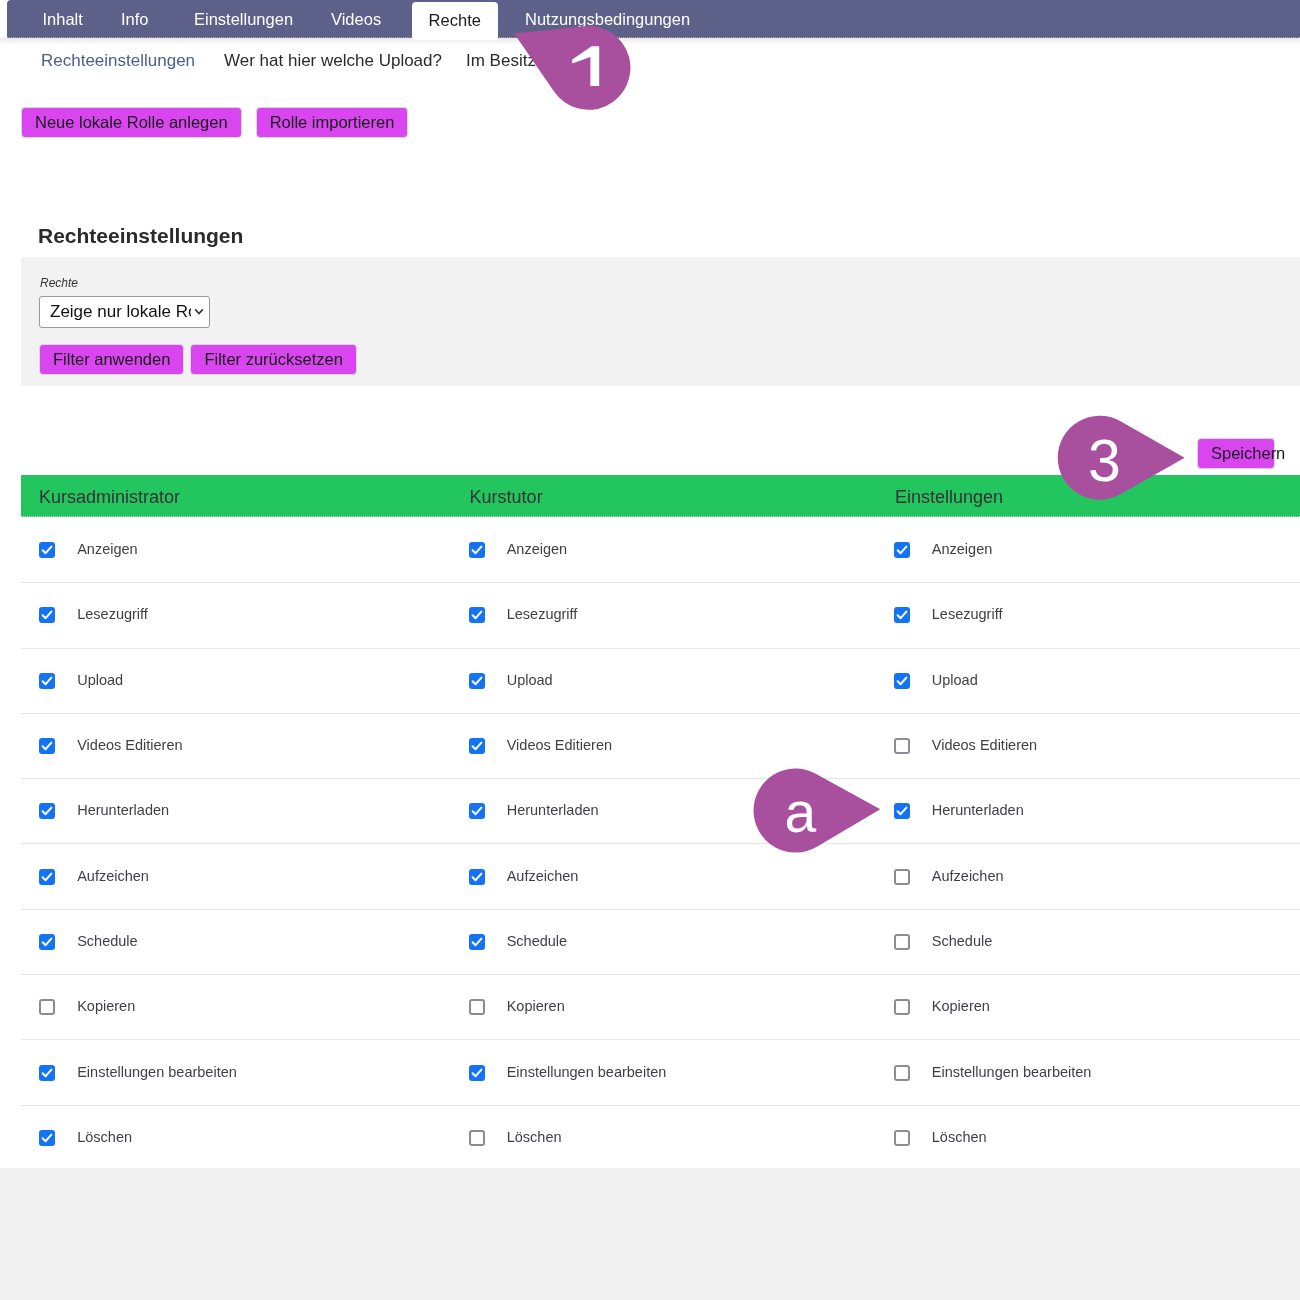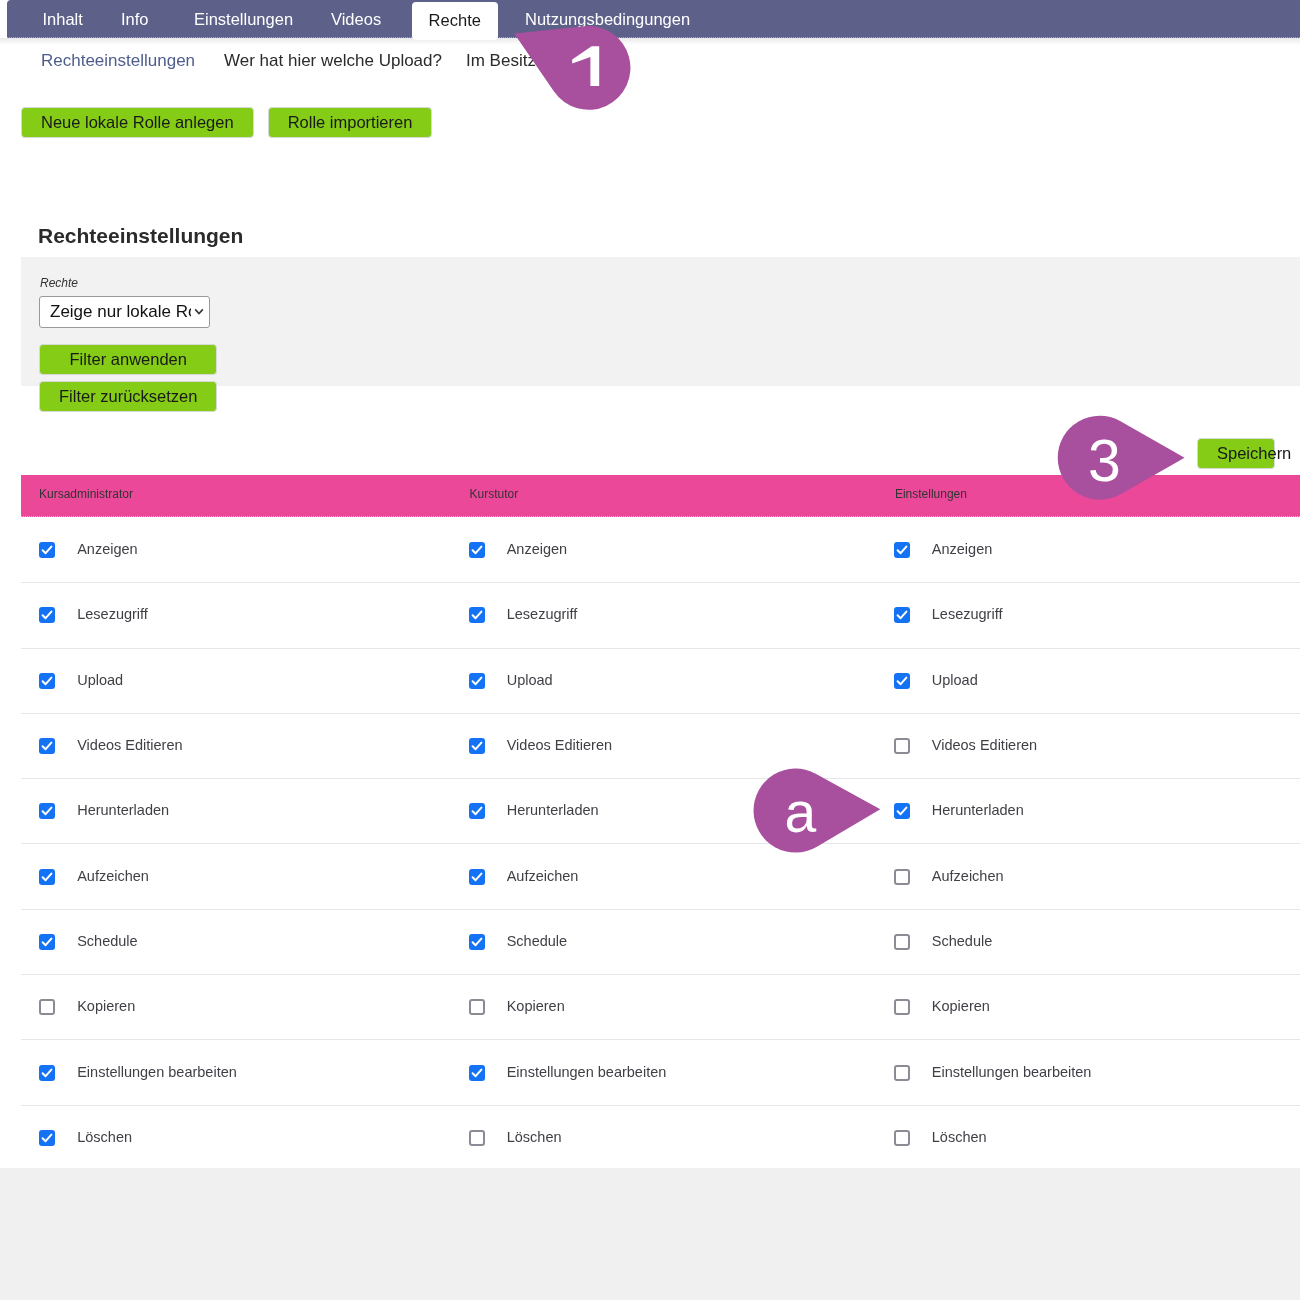--- a/index.html
+++ b/index.html
@@ -26,48 +26,48 @@
     position: absolute; left: 405px; top: 1.5px; width: 85.5px; height: 38px; z-index: 2;
     background: #fff; color: #1a1a1a; border-radius: 4px;
     text-align: center; line-height: 37px; font-size: 16.5px;
   }
   
   .subnav span { position: absolute; top: 52px; font-size: 17px; height: 18px; line-height: 18px; }
   .subnav .sel { color: #4f5d8c; }
   .subnav .plain { color: #2b2b2b; }
   
   .btn {
-    display: inline-block; background: #84cc16; border: 1px solid #d8d8d8; border-radius: 4px;
+    display: inline-block; background: #d946ef; border: 1px solid #d8d8d8; border-radius: 4px;
     font-size: 16.5px; color: #1a1a1a; text-align: center; font-family: inherit;
-    height: 31px; line-height: 29px; padding: 0 19px;
+    height: 31px; line-height: 29px; padding: 0 13px;
   }
   .toprow { position: absolute; left: 21px; top: 107px; display: flex; gap: 14px; }
   
   h2.head { position: absolute; left: 38px; top: 223.5px; font-size: 21px; font-weight: 700; color: #2b2b2b; }
   
   .filterbox {
     position: absolute; left: 21px; top: 257px; width: 1279px; height: 129px;
     background: #f2f2f2;
   }
   .filterbox .rolle { position: absolute; left: 19px; top: 19px; font-size: 12px; font-style: italic; color: #333; }
   .selectbox {
     position: absolute; left: 18px; top: 39px; width: 171px; height: 31.5px;
     background: #fff; border: 1px solid #999; border-radius: 3px;
     font-size: 17px; color: #111; line-height: 29px;
   }
   .selectbox .stxt { position: absolute; left: 10px; top: 0; width: 140.5px; height: 29px; overflow: hidden; white-space: nowrap; }
   .selectbox svg { position: absolute; right: 5px; top: 11px; }
-  .filterbtns { position: absolute; left: 18px; top: 87px; display: flex; gap: 6px; flex-direction: column; }
+  .filterbtns { position: absolute; left: 18px; top: 87px; display: flex; gap: 6px; }
   
   .savebtn { position: absolute; left: 1197px; top: 438px; width: 78px; }
   
   .thead {
     position: absolute; left: 21px; top: 475px; width: 1279px; height: 42px;
-    background: #ec4899; border-bottom: 1px dotted #cdcdcd;
-    font-size: 12px; color: #333;
+    background: #22c55e; border-bottom: 1px dotted #cdcdcd;
+    font-size: 18px; color: #333;
   }
   .thead span { position: absolute; top: 12px; }
   .rows { position: absolute; left: 21px; top: 518px; width: 1279px; }
   .row { position: relative; height: 65.3px; border-bottom: 1px solid #e6e6e8; }
   .cell { position: absolute; top: 0; height: 100%; display: flex; align-items: center; }
   .cb { width: 16px; height: 16px; border-radius: 3px; flex: none; position: relative; }
   .cb.on { background: #1472f5; }
   .cb.off { background: #fff; border: 2px solid #8b8b95; }
   .cb svg { position: absolute; left: 0; top: 0; }
   .cell label { margin-left: 22px; font-size: 14.5px; color: #3f3f46; position: relative; top: -1px; }

